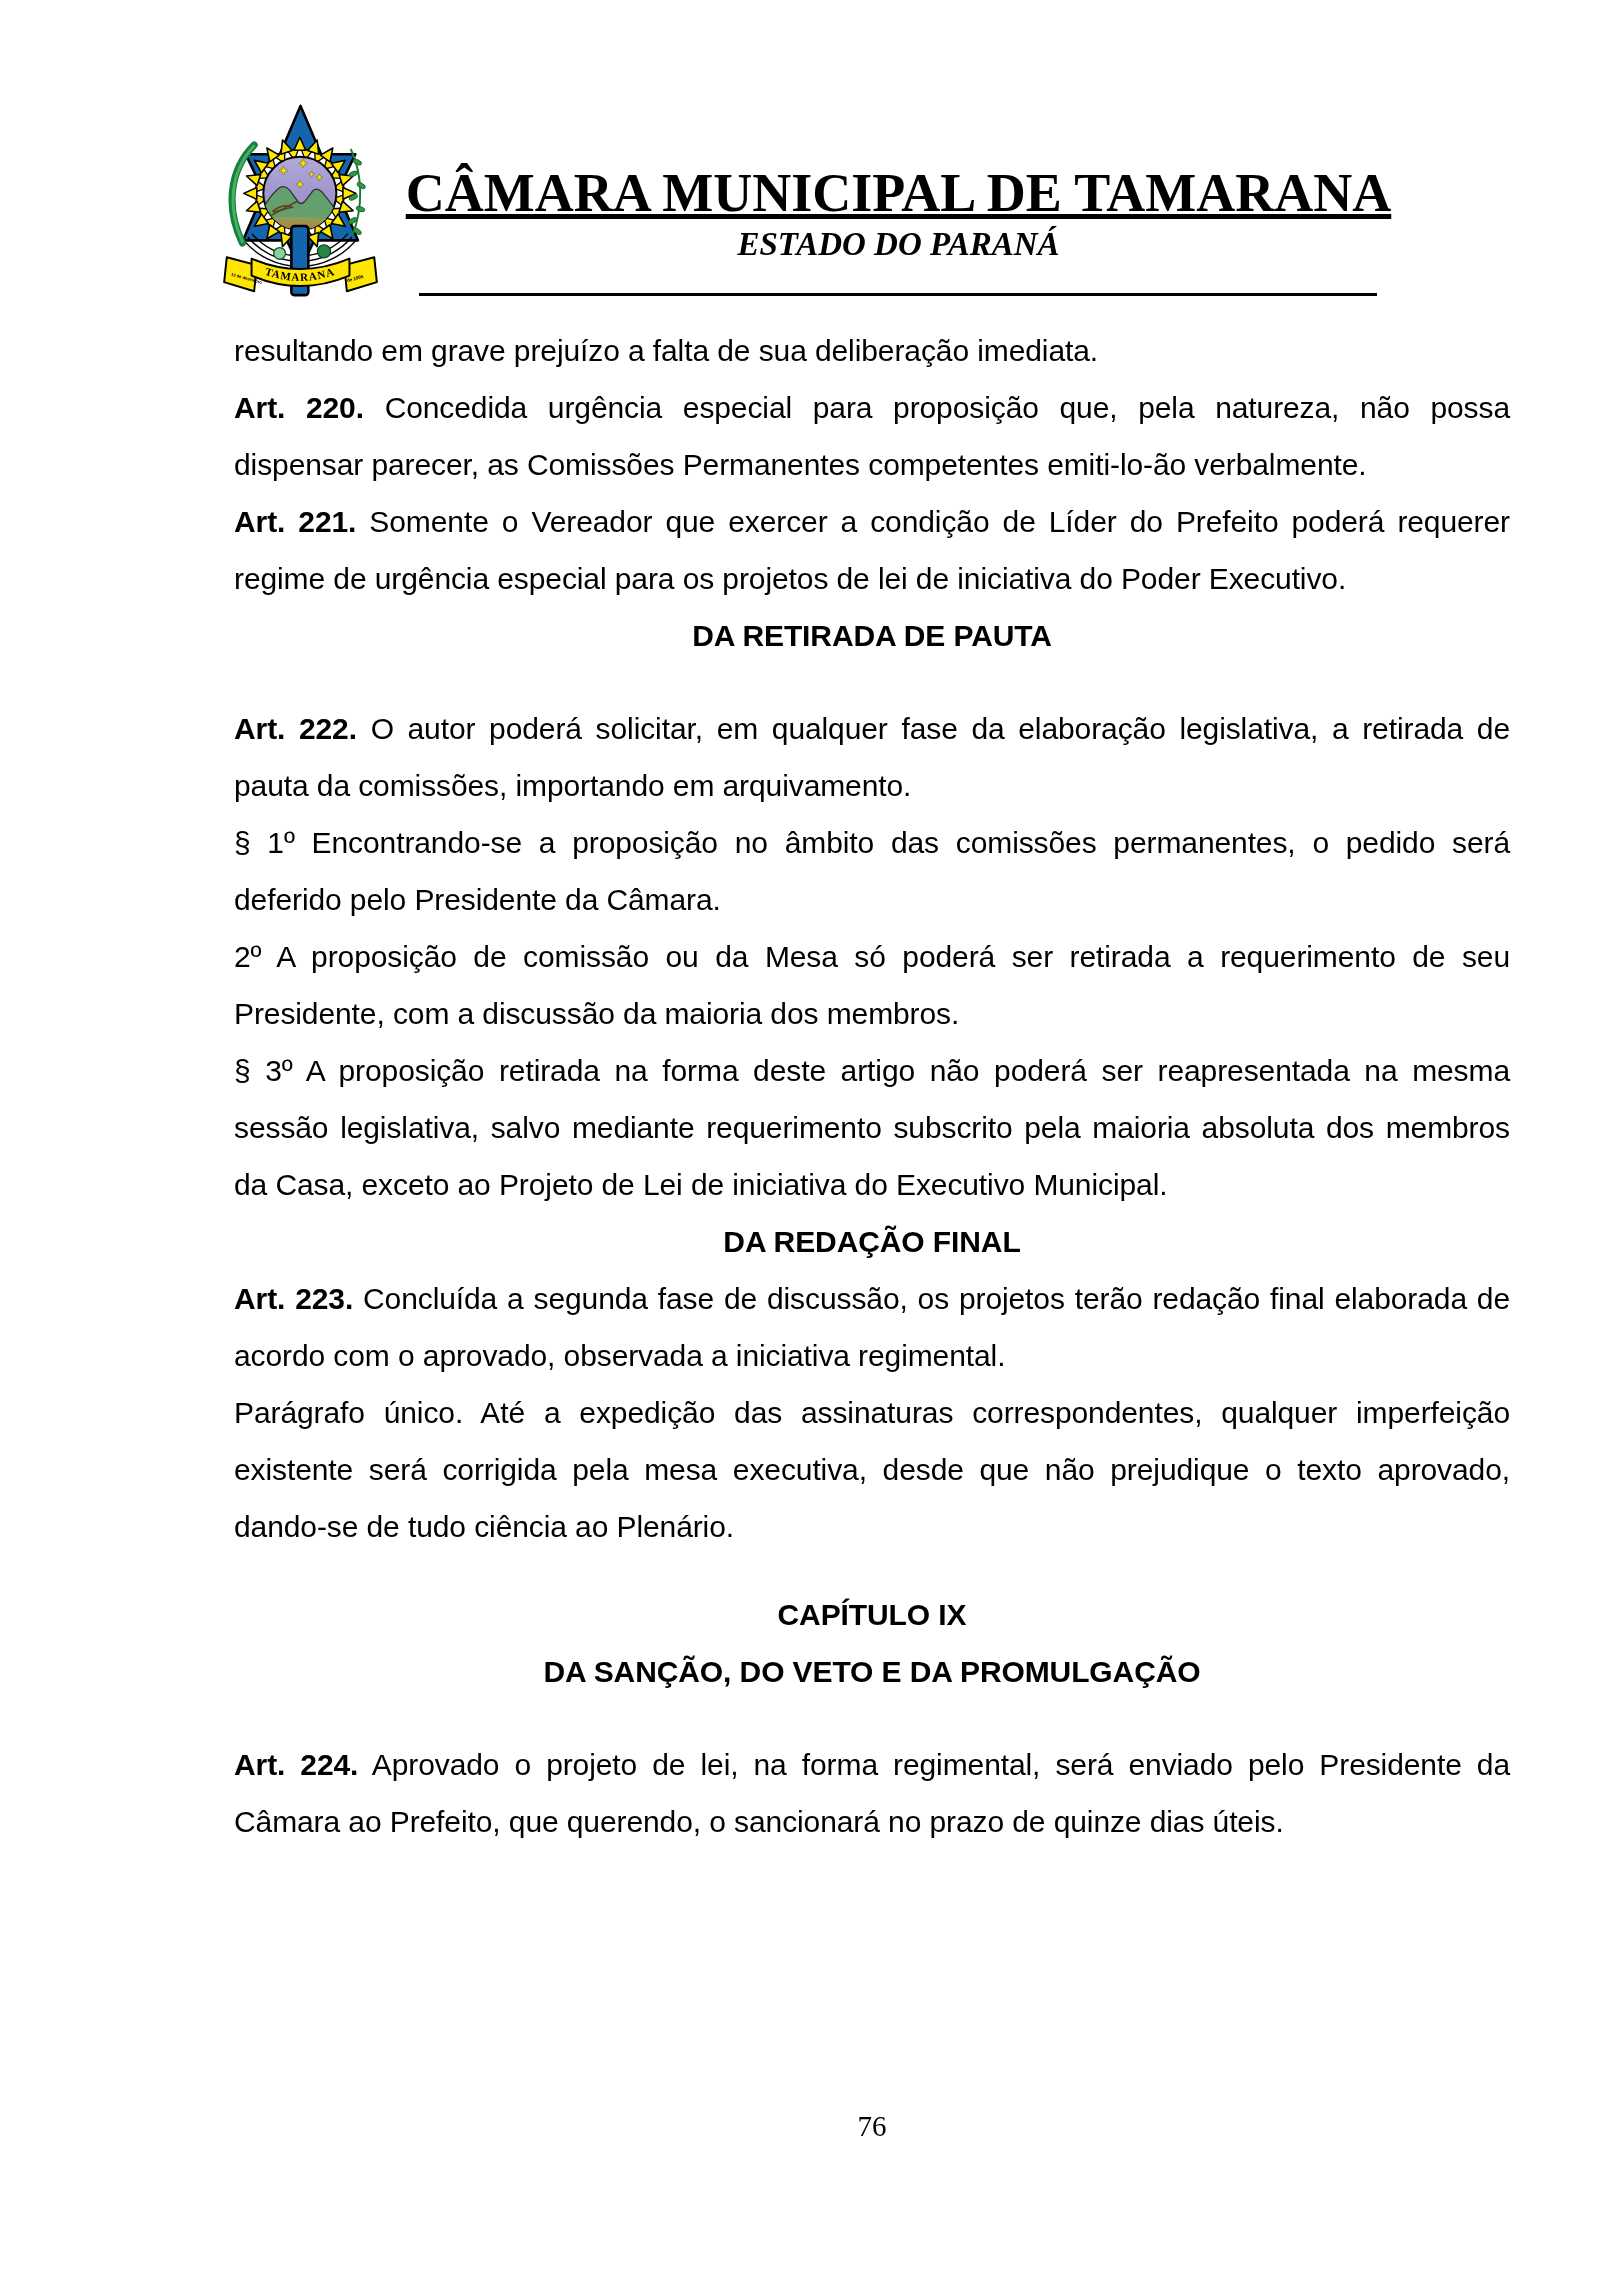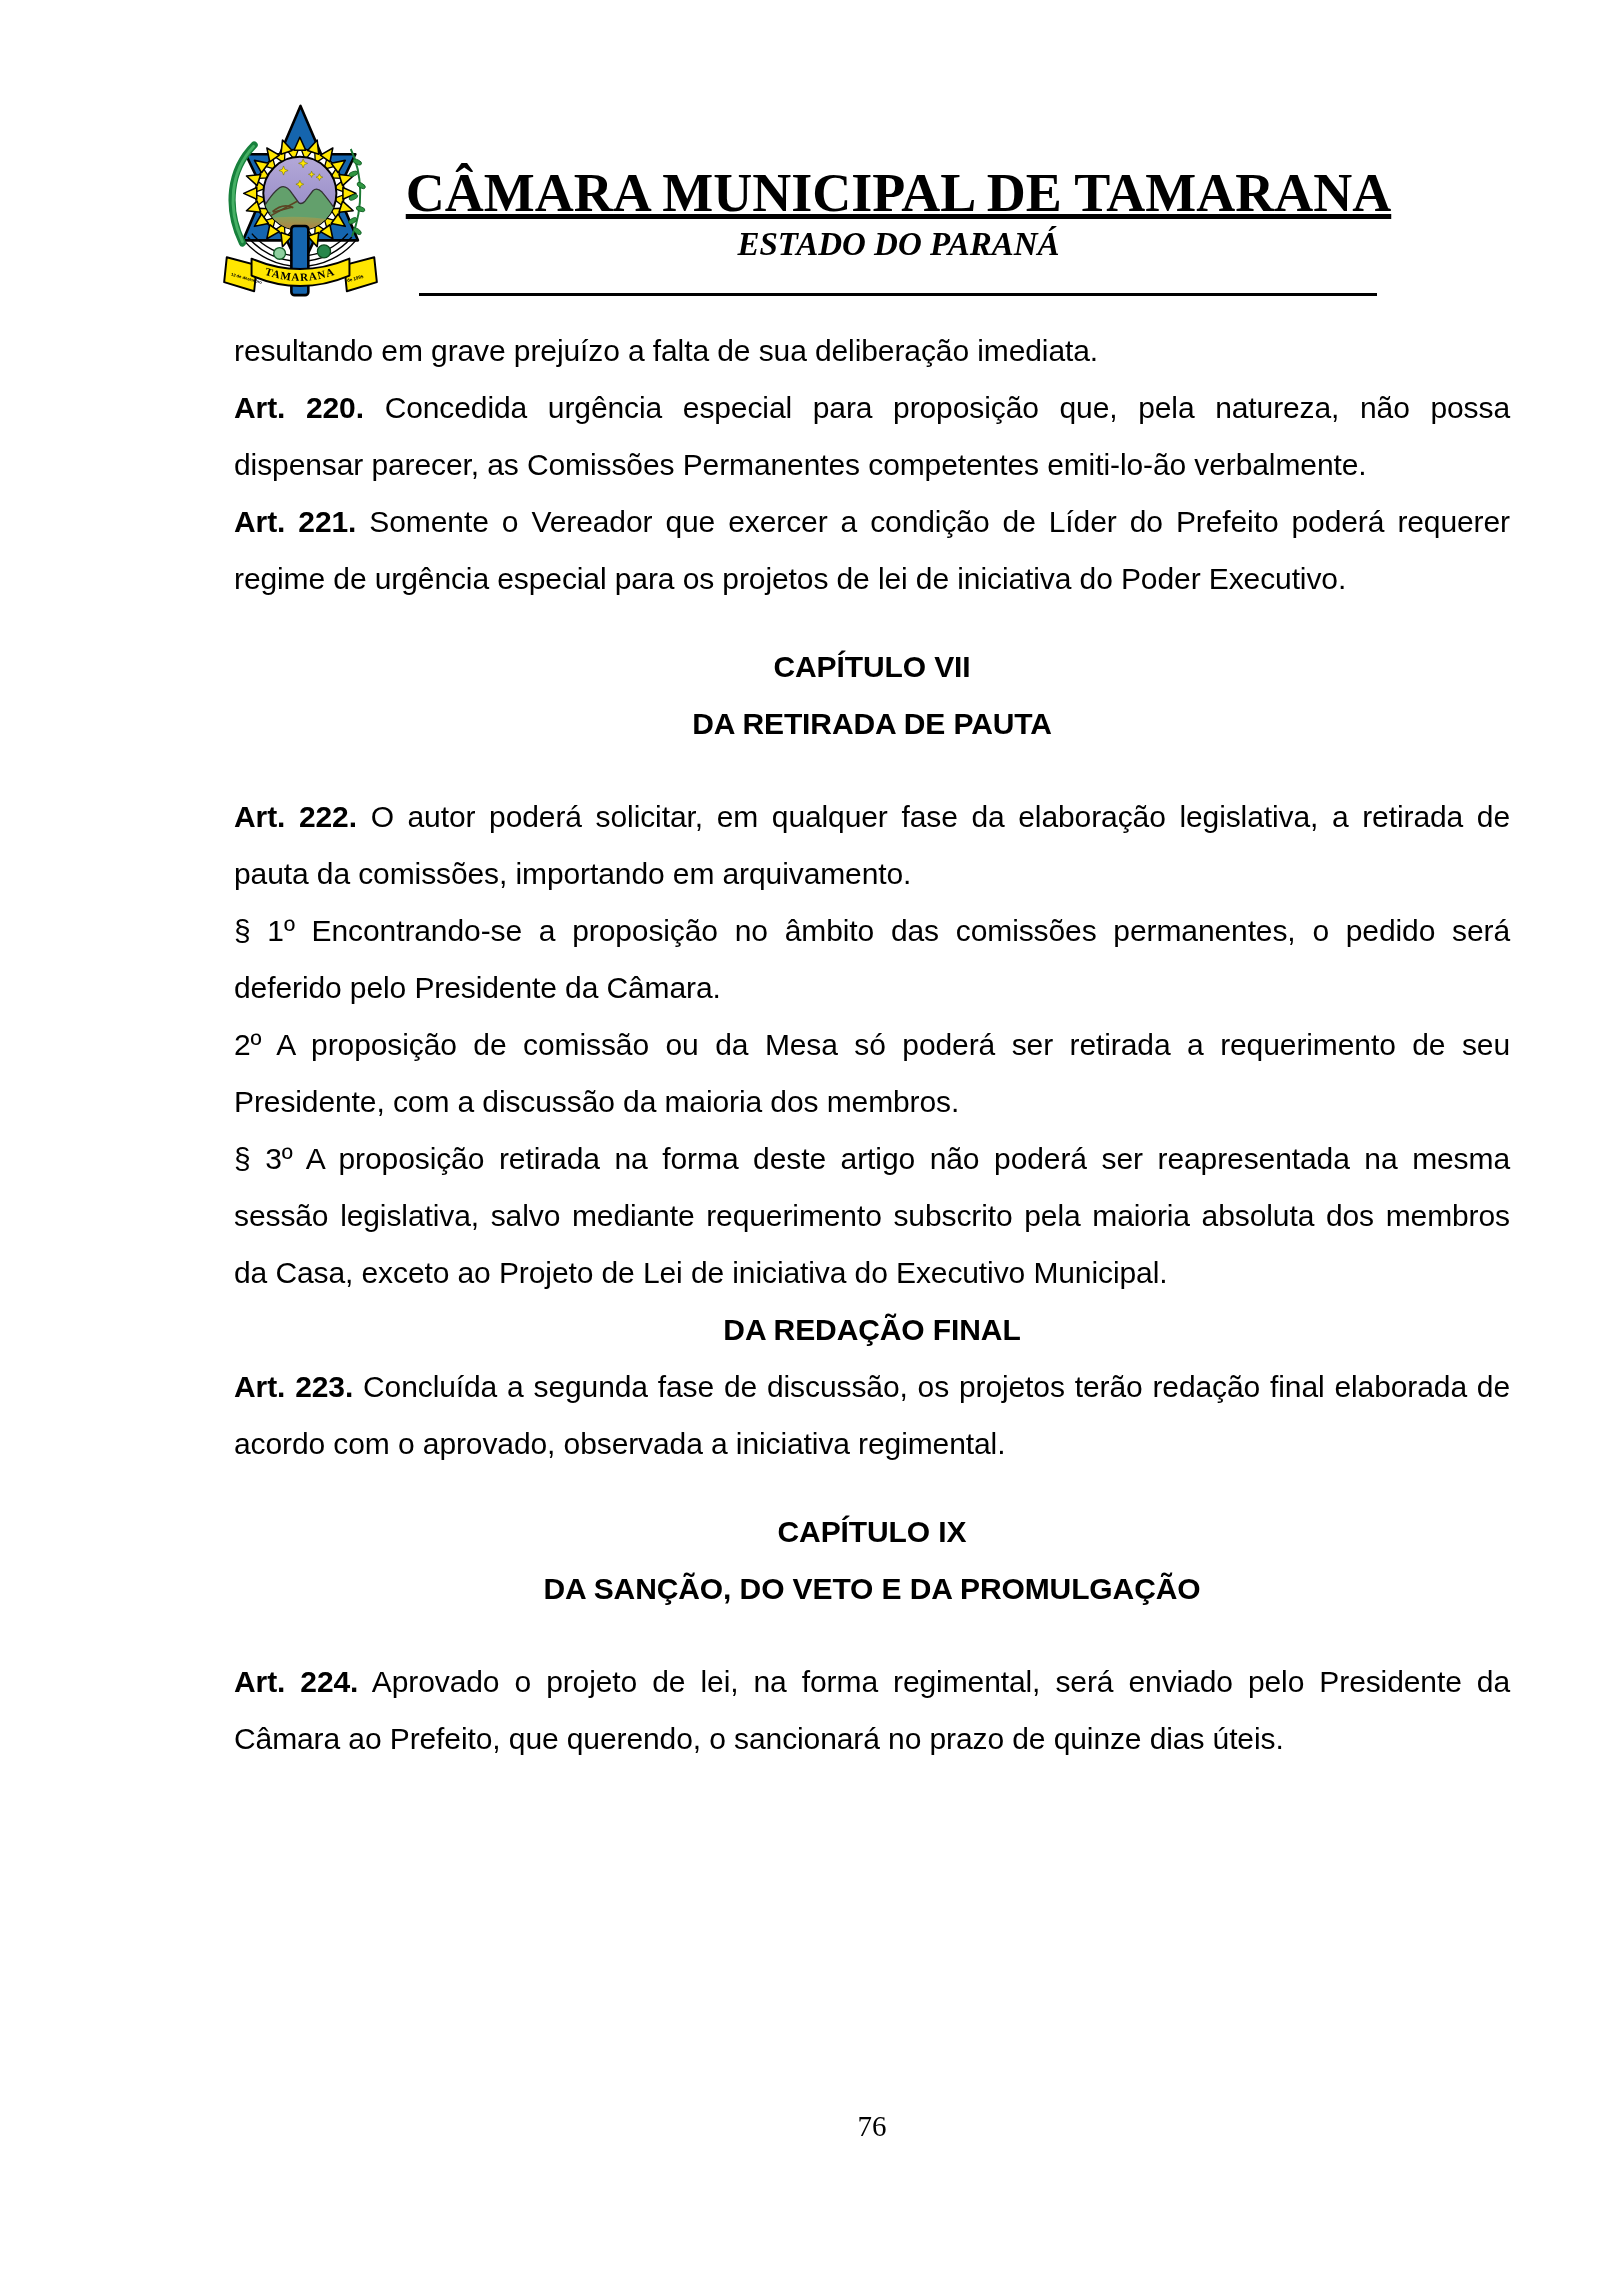--- a/index.html
+++ b/index.html
@@ -215,35 +215,35 @@
   <div class="header-rule"></div>
 
   <div class="content">
 
     <p><strong></strong> <span>resultando em grave prejuízo a falta de sua deliberação imediata.</span></p>
 
     <p><strong>Art. 220.</strong> <span>Concedida urgência especial para proposição que, pela natureza, não possa dispensar parecer, as Comissões Permanentes competentes emiti-lo-ão verbalmente.</span></p>
 
     <p><strong>Art. 221.</strong> <span>Somente o Vereador que exercer a condição de Líder do Prefeito poderá requerer regime de urgência especial para os projetos de lei de iniciativa do Poder Executivo.</span></p>
 
-    <div class="heading sp-before">CAPÍTULO VII</div>
     <div class="heading sp-after">DA RETIRADA DE PAUTA</div>
 
     <p><strong>Art. 222.</strong> <span>O autor poderá solicitar, em qualquer fase da elaboração legislativa, a retirada de pauta da comissões, importando em arquivamento.</span></p>
 
     <p><strong></strong> <span>§ 1º Encontrando-se a proposição no âmbito das comissões permanentes, o pedido será deferido pelo Presidente da Câmara.</span></p>
 
     <p><strong></strong> <span>2º A proposição de comissão ou da Mesa só poderá ser retirada a requerimento de seu Presidente, com a discussão da maioria dos membros.</span></p>
 
     <p><strong></strong> <span>§ 3º A proposição retirada na forma deste artigo não poderá ser reapresentada na mesma sessão legislativa, salvo mediante requerimento subscrito pela maioria absoluta dos membros da Casa, exceto ao Projeto de Lei de iniciativa do Executivo Municipal.</span></p>
 
     <div class="heading">DA REDAÇÃO FINAL</div>
 
     <p><strong>Art. 223.</strong> <span>Concluída a segunda fase de discussão, os projetos terão redação final elaborada de acordo com o aprovado, observada a iniciativa regimental.</span></p>
 
+    <p><strong></strong> <span>Parágrafo único. Até a expedição das assinaturas correspondentes, qualquer imperfeição existente será corrigida pela mesa executiva, desde que não prejudique o texto aprovado, dando-se de tudo ciência ao Plenário.</span></p>
 
     <div class="heading sp-before">CAPÍTULO IX</div>
     <div class="heading sp-after">DA SANÇÃO, DO VETO E DA PROMULGAÇÃO</div>
 
     <p><strong>Art. 224.</strong> <span>Aprovado o projeto de lei, na forma regimental, será enviado pelo Presidente da Câmara ao Prefeito, que querendo, o sancionará no prazo de quinze dias úteis.</span></p>
 
   </div>
 
   <div class="page-number">76</div>
 

